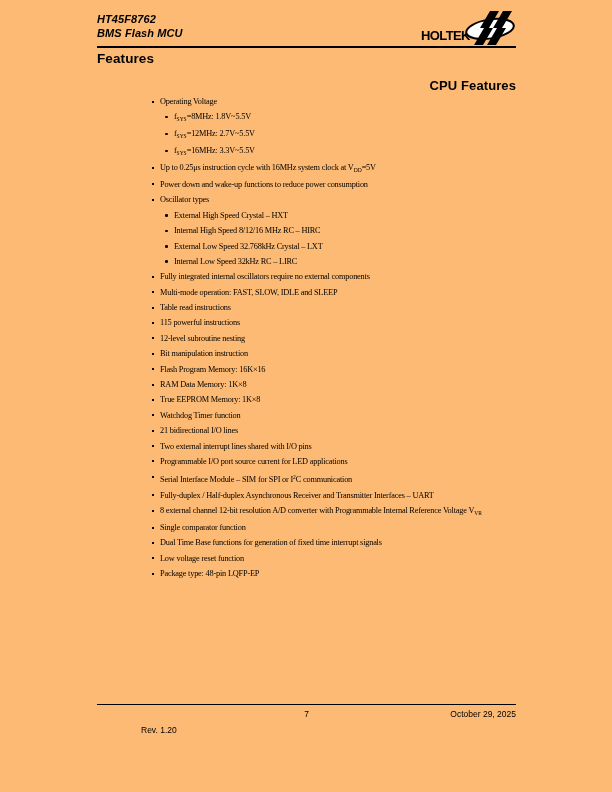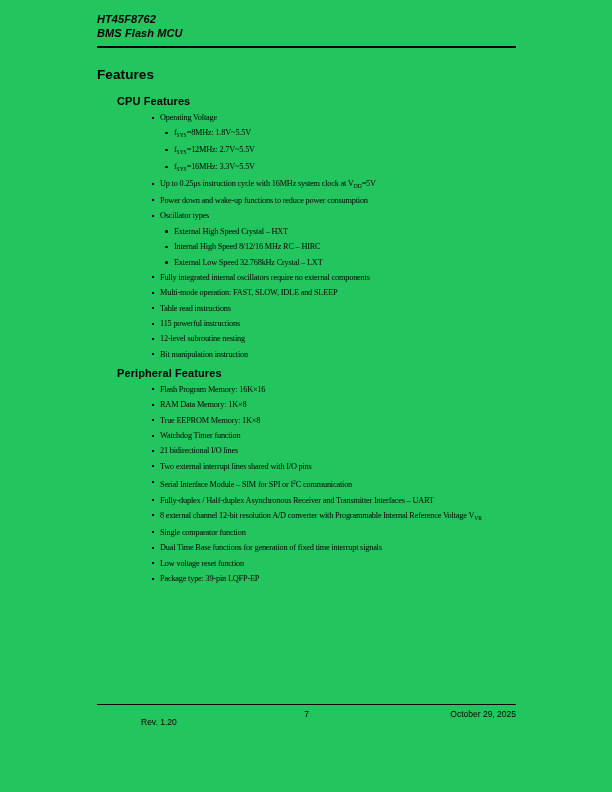--- a/index.html
+++ b/index.html
@@ -1,19 +1,19 @@
 <!DOCTYPE html>
 <html><head>
 <meta charset="utf-8">
 <style>
   html,body{margin:0;padding:0;background:#888;}
   .page{
     position:relative;
     width:612px;height:792px;
-    background:#22c55e;
+    background:#fdba74;
     margin:0 auto;
     font-family:"Liberation Serif", serif;
     color:#000;
     overflow:hidden;
   }
   
   .header-titles{
     position:absolute;left:97px;top:13px;
     font-family:"Liberation Sans", sans-serif;
     font-weight:bold;font-style:italic;
@@ -29,31 +29,31 @@
     font-family:"Liberation Sans", sans-serif;
     font-weight:bold;font-size:13px;letter-spacing:-0.6px;
   }
   .logo-emblem{position:absolute;right:0;top:0;}
   .header-rule{
     position:absolute;left:97px;top:46px;
     width:419px;height:2px;background:#000;
   }
   
   .content{
-    position:absolute;left:97px;top:68px;width:419px;
+    position:absolute;left:97px;top:52px;width:419px;
   }
   .features-title{
     font-family:"Liberation Sans", sans-serif;
     font-weight:bold;font-size:13.5px;line-height:14px;
     margin:0 0 14px 0;letter-spacing:0.1px;
   }
   .sec-heading{
     font-family:"Liberation Sans", sans-serif;
-    font-weight:bold;font-size:11px;line-height:11px;
-    margin:0 0 5px 20px;letter-spacing:0.1px;
+    font-weight:bold;font-size:13px;line-height:11px;
+    margin:0 0 5px 20px;letter-spacing:0.1px;text-align:right;
   }
   .sec-heading + .list{margin-bottom:0;}
   .sec-heading.not-first{margin-top:7px;}
   .item{
     position:relative;
     font-size:8.3px;line-height:12px;
     letter-spacing:-0.2px;
     margin-bottom:3.4px;
   }
   .item.lvl1{padding-left:63px;}
@@ -66,74 +66,83 @@
   
   .footer-rule{
     position:absolute;left:97px;top:704px;
     width:419px;height:1.4px;background:#000;
   }
   .footer{
     position:absolute;left:97px;top:709px;width:419px;
     font-family:"Liberation Sans", sans-serif;
     font-size:8.5px;line-height:11px;
   }
-  .footer .rev{position:absolute;left:0;top:8px;padding-left:44px;}
+  .footer .rev{position:absolute;left:0;top:16px;padding-left:44px;}
   .footer .pagenum{position:absolute;left:0;right:0;top:0;text-align:center;}
   .footer .date{position:absolute;right:0;top:0;}
 </style>
 </head>
 <body>
 
 <div class="page">
 
   <div class="header-titles">
     <div>HT45F8762</div>
     <div>BMS Flash MCU</div>
   </div>
 
+  <div class="logo">
+    <span class="logo-text">HOLTEK</span>
+    <svg class="logo-emblem" width="52" height="41" viewBox="0 0 52 41" xmlns="http://www.w3.org/2000/svg">
+      <ellipse cx="25" cy="22" rx="24" ry="9.5" fill="#ffffff" stroke="#000000" stroke-width="2" transform="rotate(-9 25 22)"></ellipse>
+      <polygon fill="#000000" points="9,38 19,21 15,21 25,4 34,4 24,21 28,21 18,38"></polygon>
+      <polygon fill="#000000" points="22,38 32,21 28,21 38,4 47,4 37,21 41,21 31,38"></polygon>
+    </svg>
+  </div>
 
   <div class="header-rule"></div>
 
   <div class="content">
     <div class="features-title">Features</div>
     <div id="sections">
         <div class="sec-heading">CPU Features</div>
         <div class="list">
           <div class="item lvl1"><span class="bullet"></span><span>Operating Voltage</span></div>
           <div class="item lvl2"><span class="bullet"></span><span>f<sub>SYS</sub>=8MHz: 1.8V~5.5V</span></div>
           <div class="item lvl2"><span class="bullet"></span><span>f<sub>SYS</sub>=12MHz: 2.7V~5.5V</span></div>
           <div class="item lvl2"><span class="bullet"></span><span>f<sub>SYS</sub>=16MHz: 3.3V~5.5V</span></div>
           <div class="item lvl1"><span class="bullet"></span><span>Up to 0.25μs instruction cycle with 16MHz system clock at V<sub>DD</sub>=5V</span></div>
           <div class="item lvl1"><span class="bullet"></span><span>Power down and wake-up functions to reduce power consumption</span></div>
           <div class="item lvl1"><span class="bullet"></span><span>Oscillator types</span></div>
           <div class="item lvl2"><span class="bullet"></span><span>External High Speed Crystal – HXT</span></div>
           <div class="item lvl2"><span class="bullet"></span><span>Internal High Speed 8/12/16 MHz RC – HIRC</span></div>
           <div class="item lvl2"><span class="bullet"></span><span>External Low Speed 32.768kHz Crystal – LXT</span></div>
+          <div class="item lvl2"><span class="bullet"></span><span>Internal Low Speed 32kHz RC – LIRC</span></div>
           <div class="item lvl1"><span class="bullet"></span><span>Fully integrated internal oscillators require no external components</span></div>
           <div class="item lvl1"><span class="bullet"></span><span>Multi-mode operation: FAST, SLOW, IDLE and SLEEP</span></div>
           <div class="item lvl1"><span class="bullet"></span><span>Table read instructions</span></div>
           <div class="item lvl1"><span class="bullet"></span><span>115 powerful instructions</span></div>
           <div class="item lvl1"><span class="bullet"></span><span>12-level subroutine nesting</span></div>
           <div class="item lvl1"><span class="bullet"></span><span>Bit manipulation instruction</span></div>
         </div>
-        <div class="sec-heading not-first">Peripheral Features</div>
         <div class="list">
           <div class="item lvl1"><span class="bullet"></span><span>Flash Program Memory: 16K×16</span></div>
           <div class="item lvl1"><span class="bullet"></span><span>RAM Data Memory: 1K×8</span></div>
           <div class="item lvl1"><span class="bullet"></span><span>True EEPROM Memory: 1K×8</span></div>
           <div class="item lvl1"><span class="bullet"></span><span>Watchdog Timer function</span></div>
           <div class="item lvl1"><span class="bullet"></span><span>21 bidirectional I/O lines</span></div>
           <div class="item lvl1"><span class="bullet"></span><span>Two external interrupt lines shared with I/O pins</span></div>
+          <div class="item lvl1"><span class="bullet"></span><span>Programmable I/O port source current for LED applications</span></div>
           <div class="item lvl1"><span class="bullet"></span><span>Serial Interface Module – SIM for SPI or I<sup>2</sup>C communication</span></div>
           <div class="item lvl1"><span class="bullet"></span><span>Fully-duplex / Half-duplex Asynchronous Receiver and Transmitter Interfaces – UART</span></div>
           <div class="item lvl1"><span class="bullet"></span><span>8 external channel 12-bit resolution A/D converter with Programmable Internal Reference Voltage V<sub>VR</sub></span></div>
           <div class="item lvl1"><span class="bullet"></span><span>Single comparator function</span></div>
           <div class="item lvl1"><span class="bullet"></span><span>Dual Time Base functions for generation of fixed time interrupt signals</span></div>
           <div class="item lvl1"><span class="bullet"></span><span>Low voltage reset function</span></div>
-          <div class="item lvl1"><span class="bullet"></span><span>Package type:  39-pin LQFP-EP</span></div>
+          <div class="item lvl1"><span class="bullet"></span><span>Package type:  48-pin LQFP-EP</span></div>
         </div>
       </div>
   </div>
 
   <div class="footer-rule"></div>
   <div class="footer">
     <span class="rev">Rev. 1.20</span>
     <span class="pagenum">7</span>
     <span class="date">October 29, 2025</span>
   </div>

